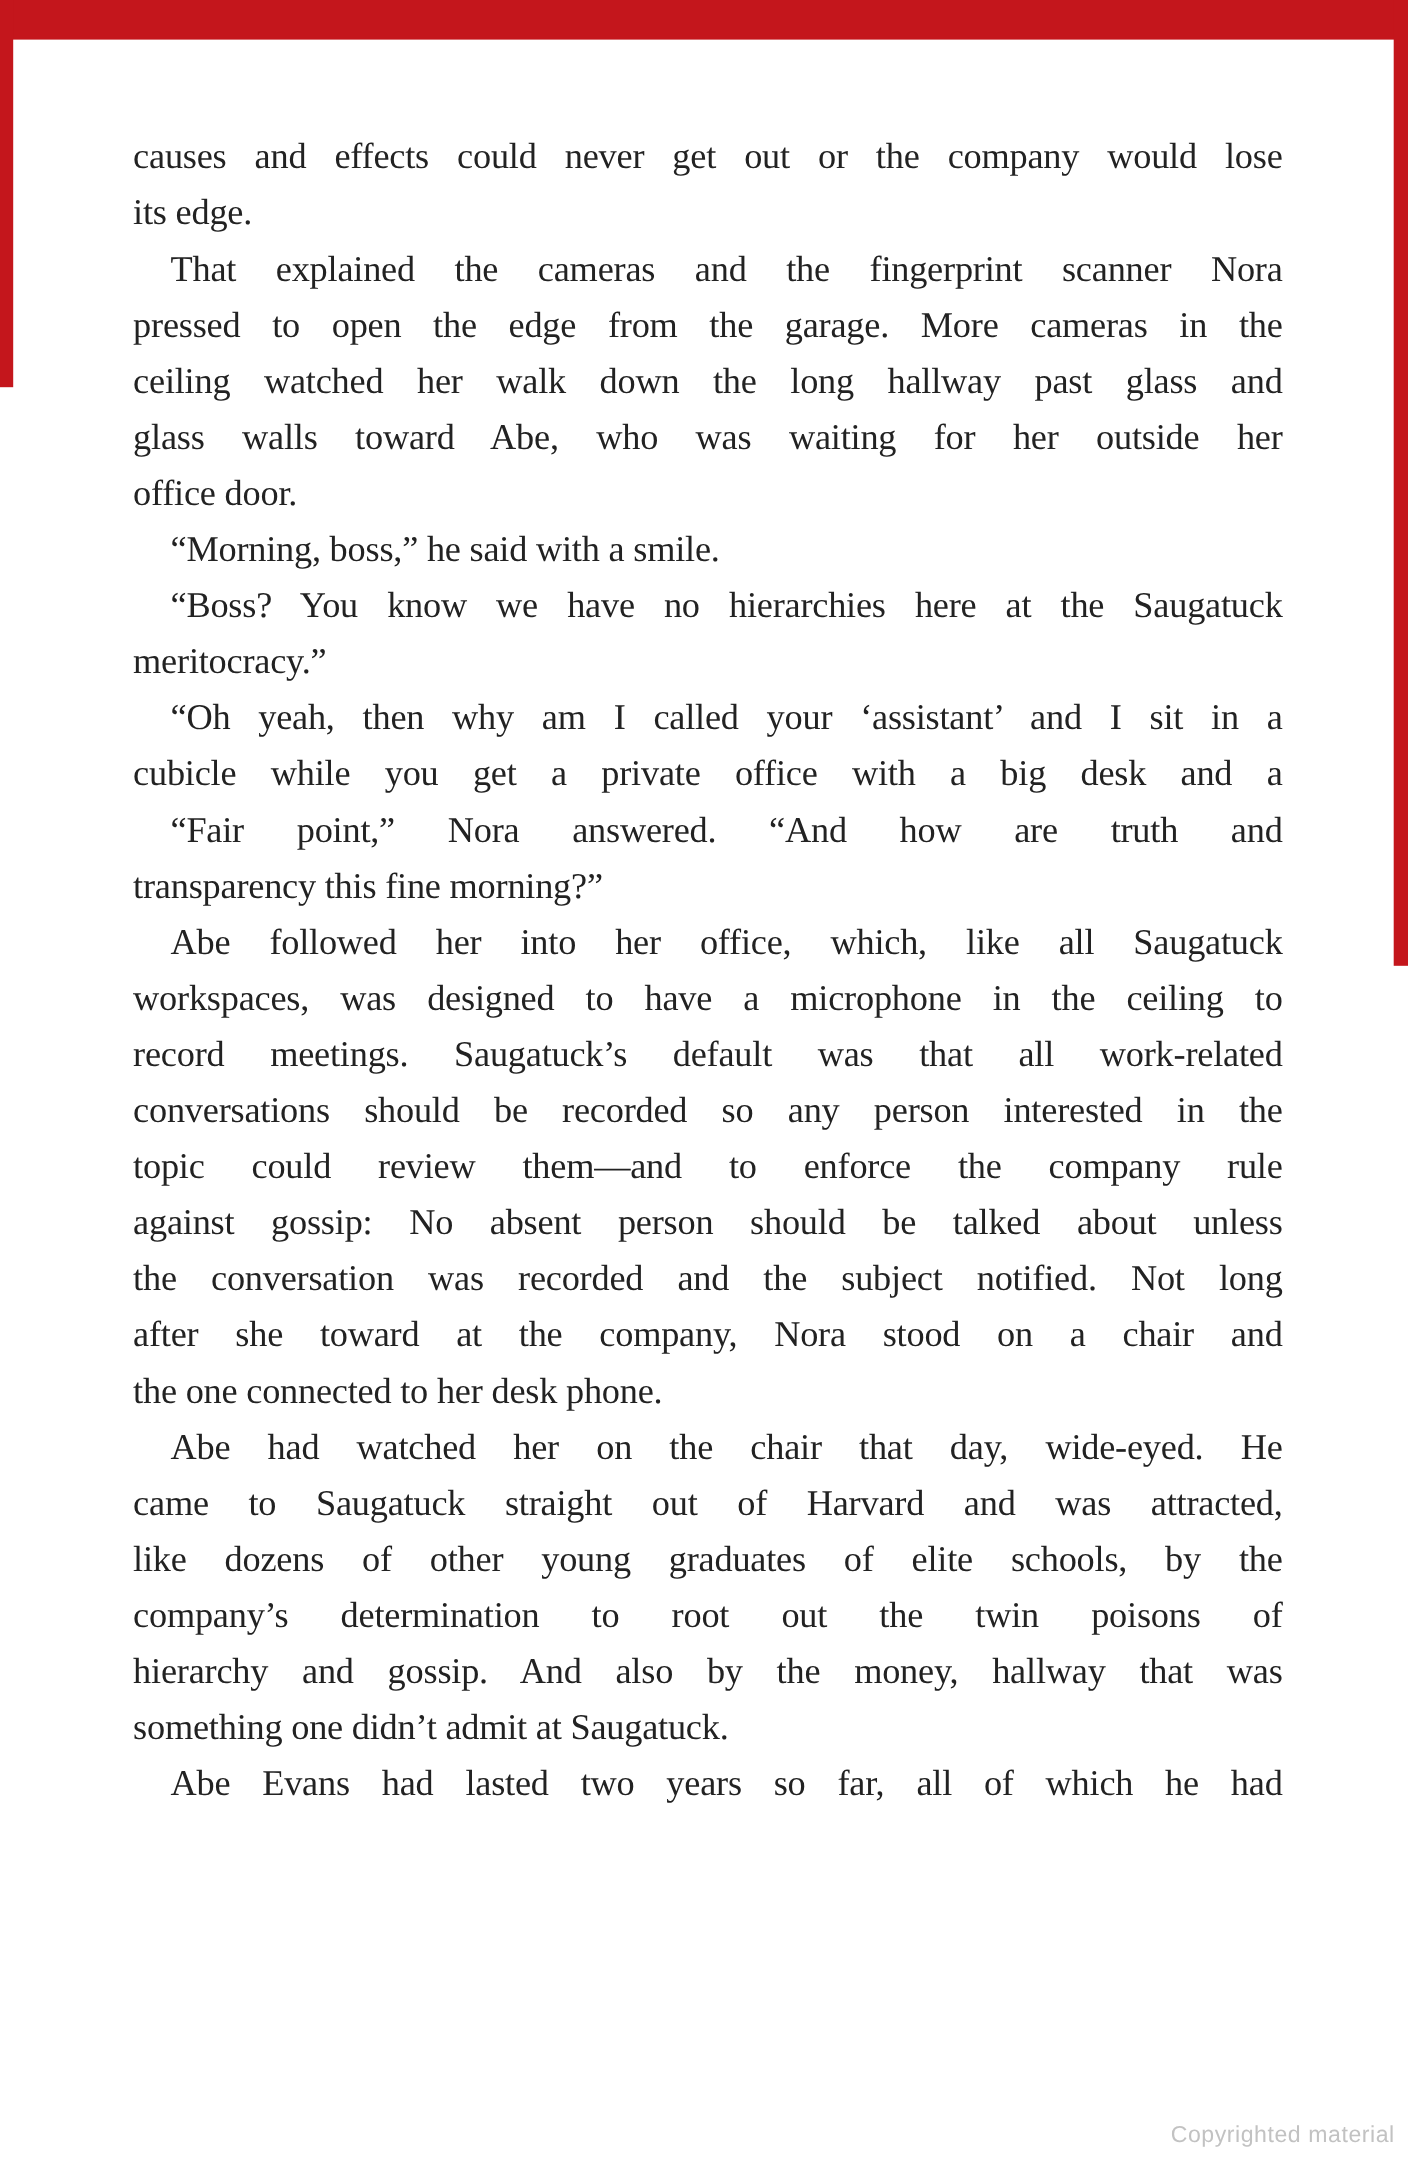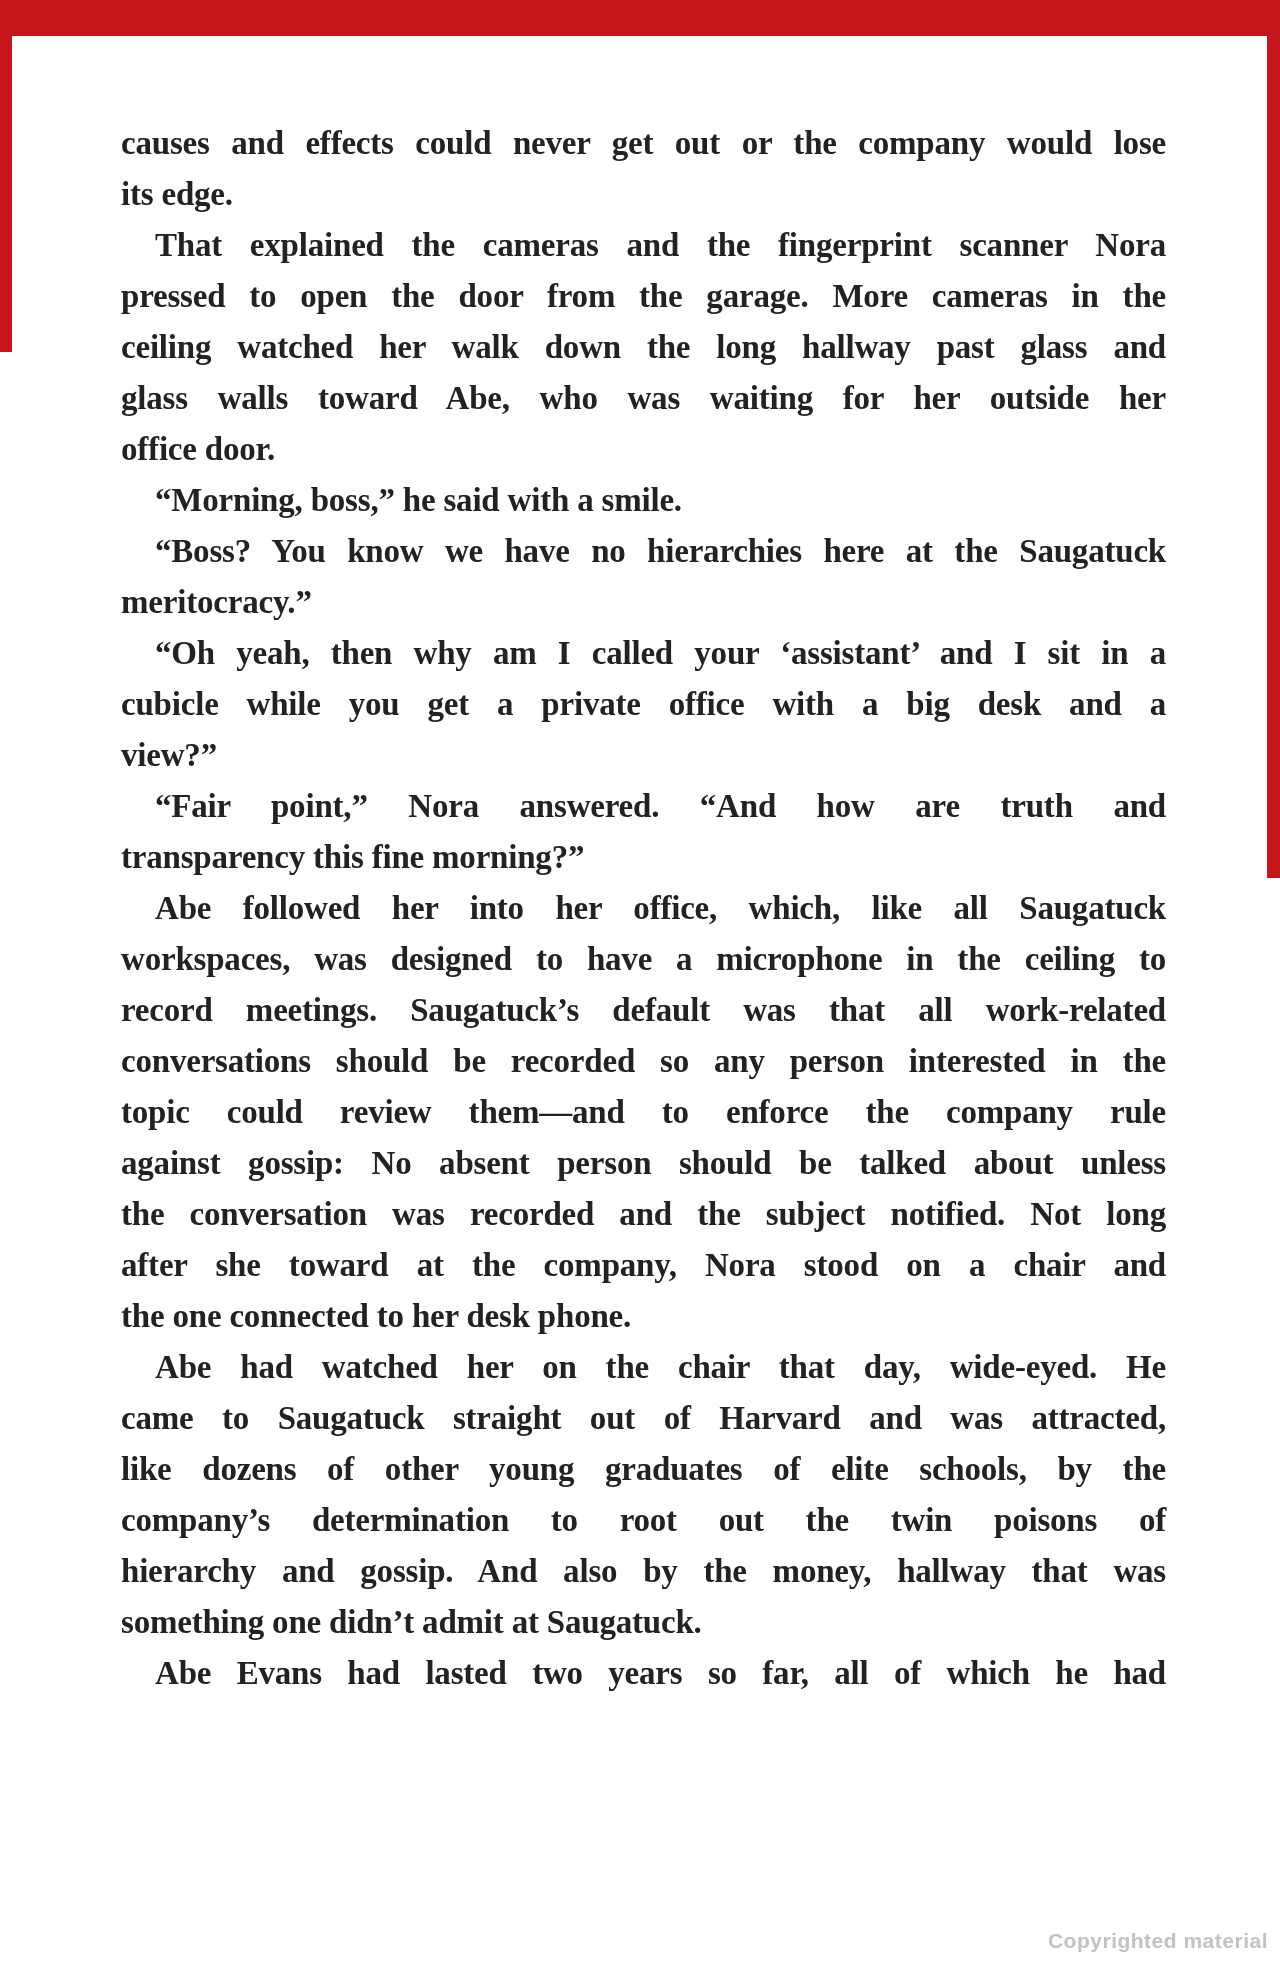--- a/index.html
+++ b/index.html
@@ -8,21 +8,20 @@
     width: 1280px; height: 1968px;
     background: #ffffff;
     font-family: "Liberation Serif", "DejaVu Serif", serif;
     position: relative;
     overflow: hidden;
   }
   .page {
     position: absolute; left: 0; top: 0;
     width: 1280px; height: 1968px;
     background: #ffffff;
-    font-weight: bold;
   }
   .edge { position: absolute; }
   .edge-top   { left: 0;      top: 0; width: 1280px; height: 36px; }
   .edge-left  { left: 0;      top: 0; width: 12px;   height: 352px; }
   .edge-right { left: 1267px; top: 0; width: 13px;   height: 878px; }
   .text-block {
     position: absolute;
     left: 121px; top: 118px;
     width: 1045px;
     font-size: 33px;
@@ -50,30 +49,29 @@
 
 <div class="page" style="background: rgb(255, 255, 255);">
   <div class="edge edge-top" style="background: rgb(196, 22, 28);"></div>
   <div class="edge edge-left" style="background: rgb(196, 22, 28);"></div>
   <div class="edge edge-right" style="background: rgb(196, 22, 28);"></div>
 
   <div class="text-block" style="color: rgb(34, 34, 34);">
       <div class="line">causes and effects could never get out or the company would lose</div>
       <div class="line endline">its edge.</div>
       <div class="line indent">That explained the cameras and the fingerprint scanner Nora</div>
-      <div class="line">pressed to open the door from the garage. More cameras in the</div>
+      <div class="line">pressed to open the edge from the garage. More cameras in the</div>
       <div class="line">ceiling watched her walk down the long hallway past glass and</div>
       <div class="line">glass walls toward Abe, who was waiting for her outside her</div>
       <div class="line endline">office door.</div>
       <div class="line endline indent">“Morning, boss,” he said with a smile.</div>
       <div class="line indent">“Boss? You know we have no hierarchies here at the Saugatuck</div>
       <div class="line endline">meritocracy.”</div>
       <div class="line indent">“Oh yeah, then why am I called your ‘assistant’ and I sit in a</div>
       <div class="line">cubicle while you get a private office with a big desk and a</div>
-      <div class="line endline">view?”</div>
       <div class="line indent">“Fair point,” Nora answered. “And how are truth and</div>
       <div class="line endline">transparency this fine morning?”</div>
       <div class="line indent">Abe followed her into her office, which, like all Saugatuck</div>
       <div class="line">workspaces, was designed to have a microphone in the ceiling to</div>
       <div class="line">record meetings. Saugatuck’s default was that all work-related</div>
       <div class="line">conversations should be recorded so any person interested in the</div>
       <div class="line">topic could review them—and to enforce the company rule</div>
       <div class="line">against gossip: No absent person should be talked about unless</div>
       <div class="line">the conversation was recorded and the subject notified. Not long</div>
       <div class="line">after she toward at the company, Nora stood on a chair and</div>

